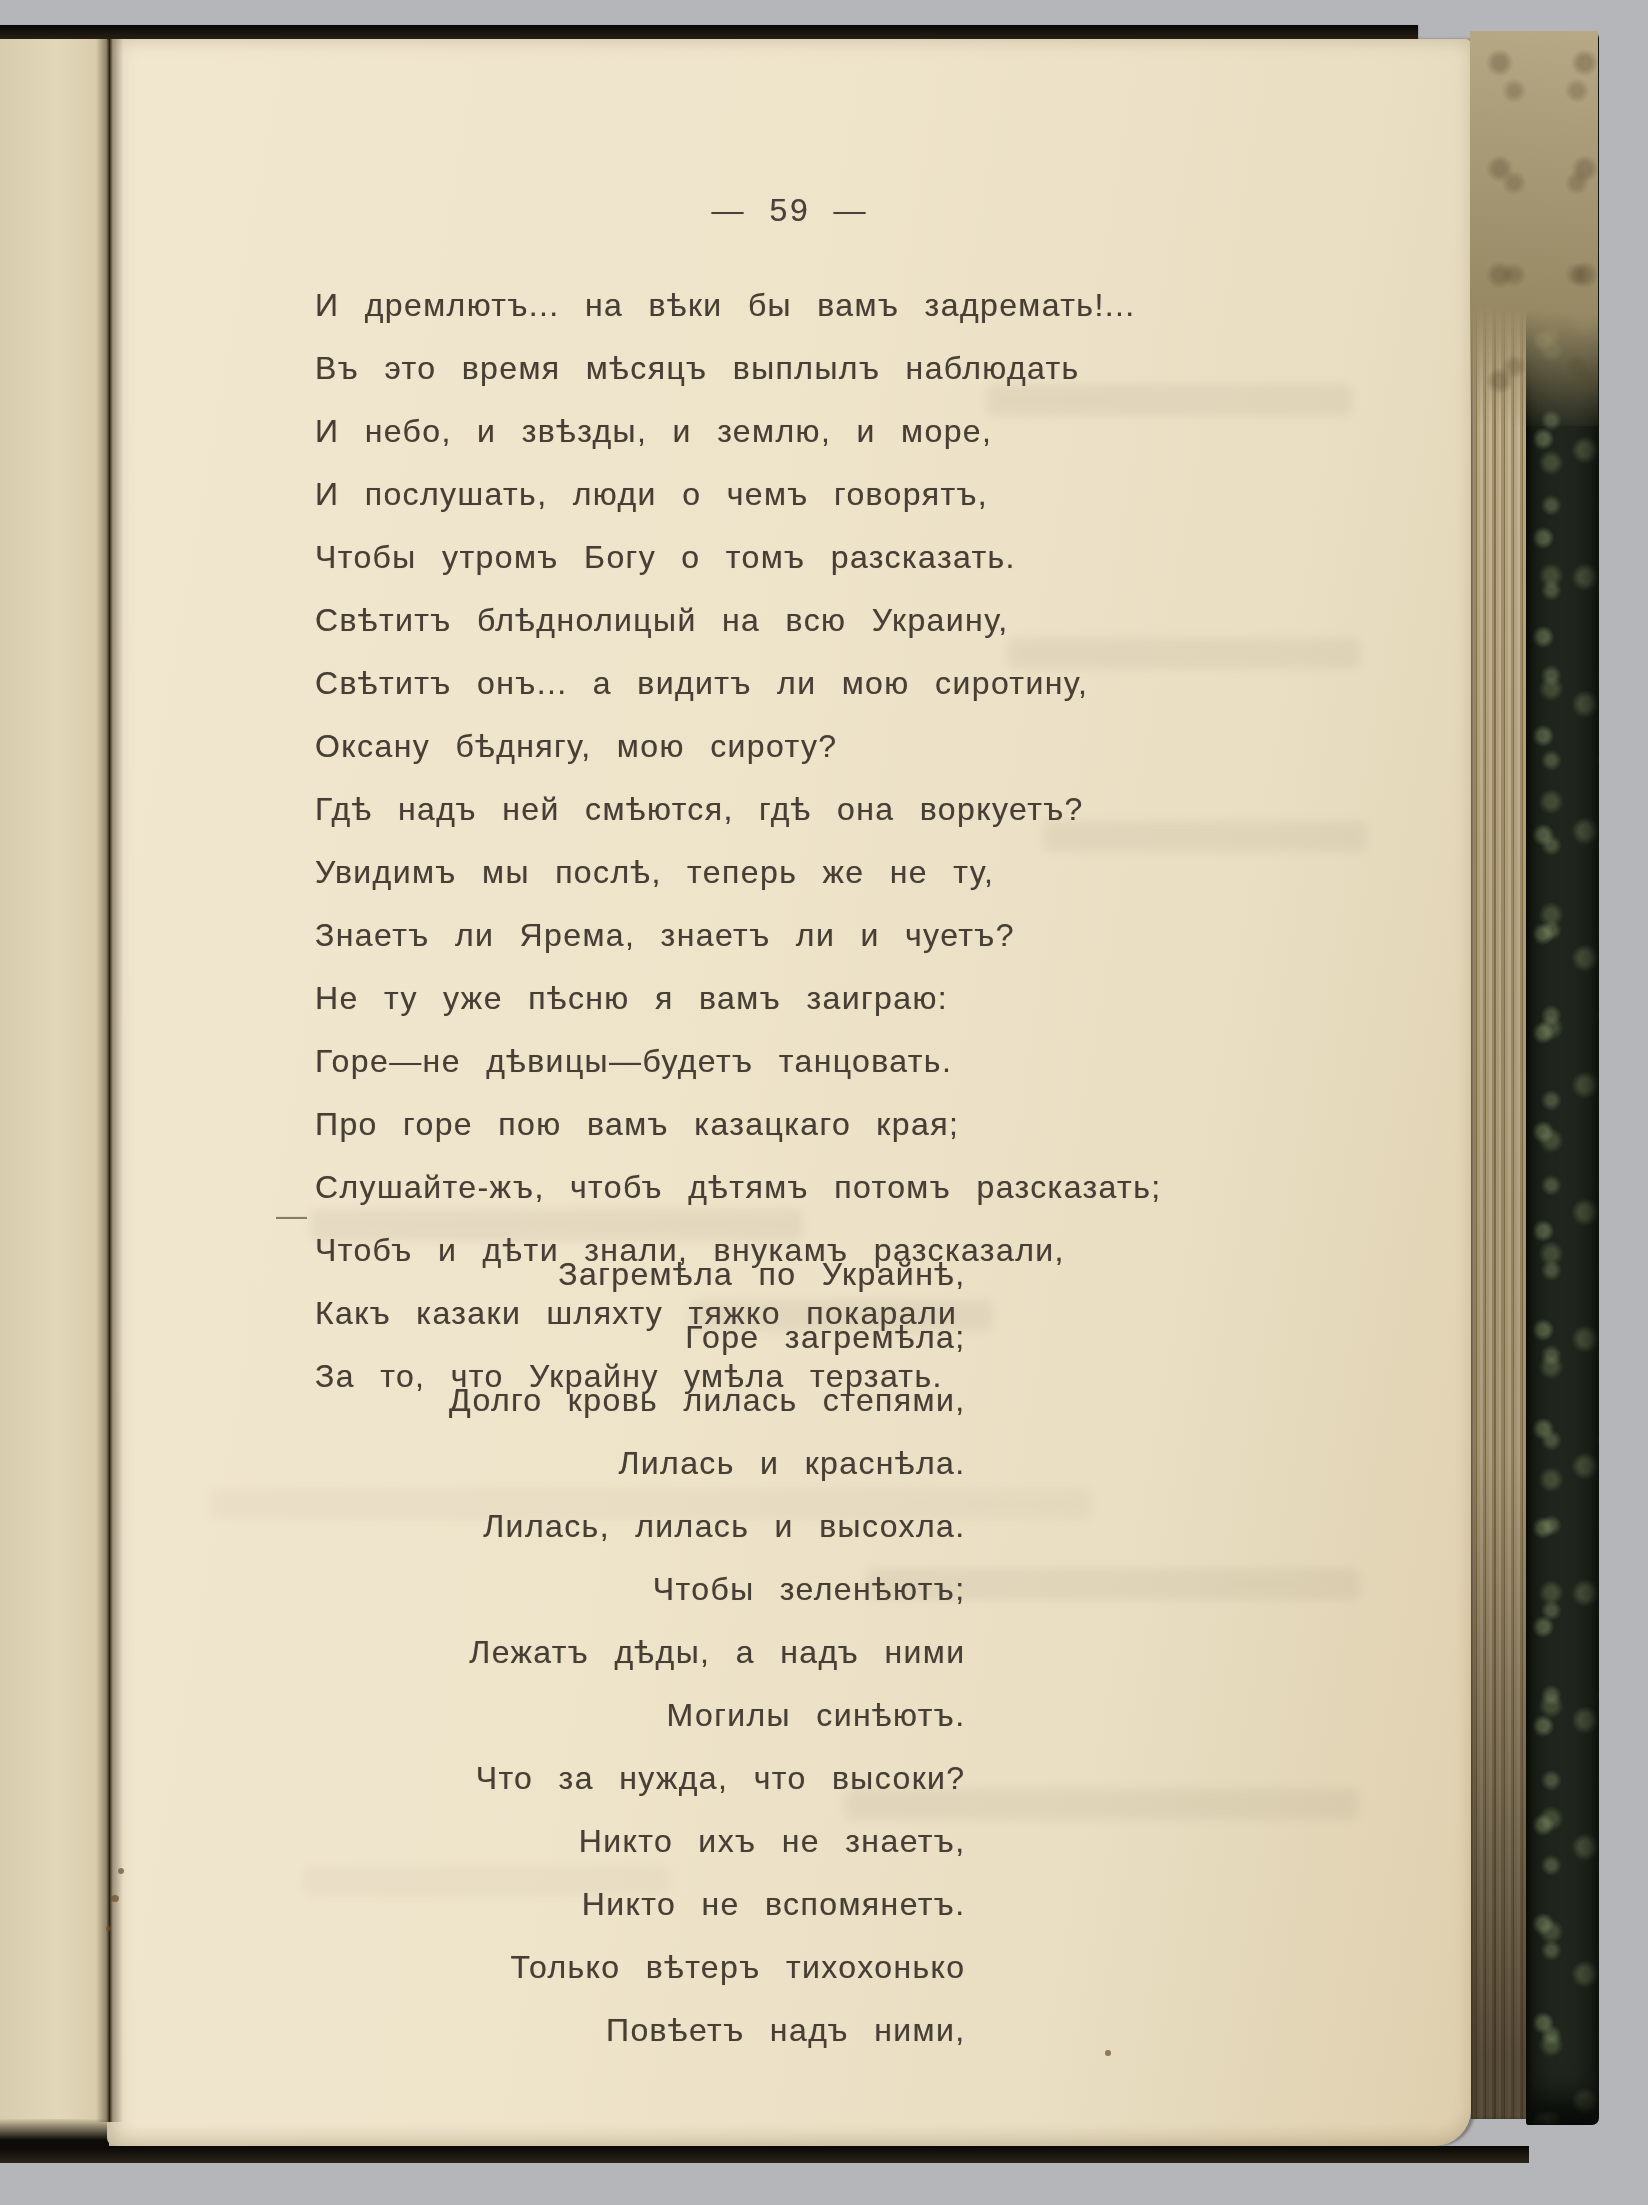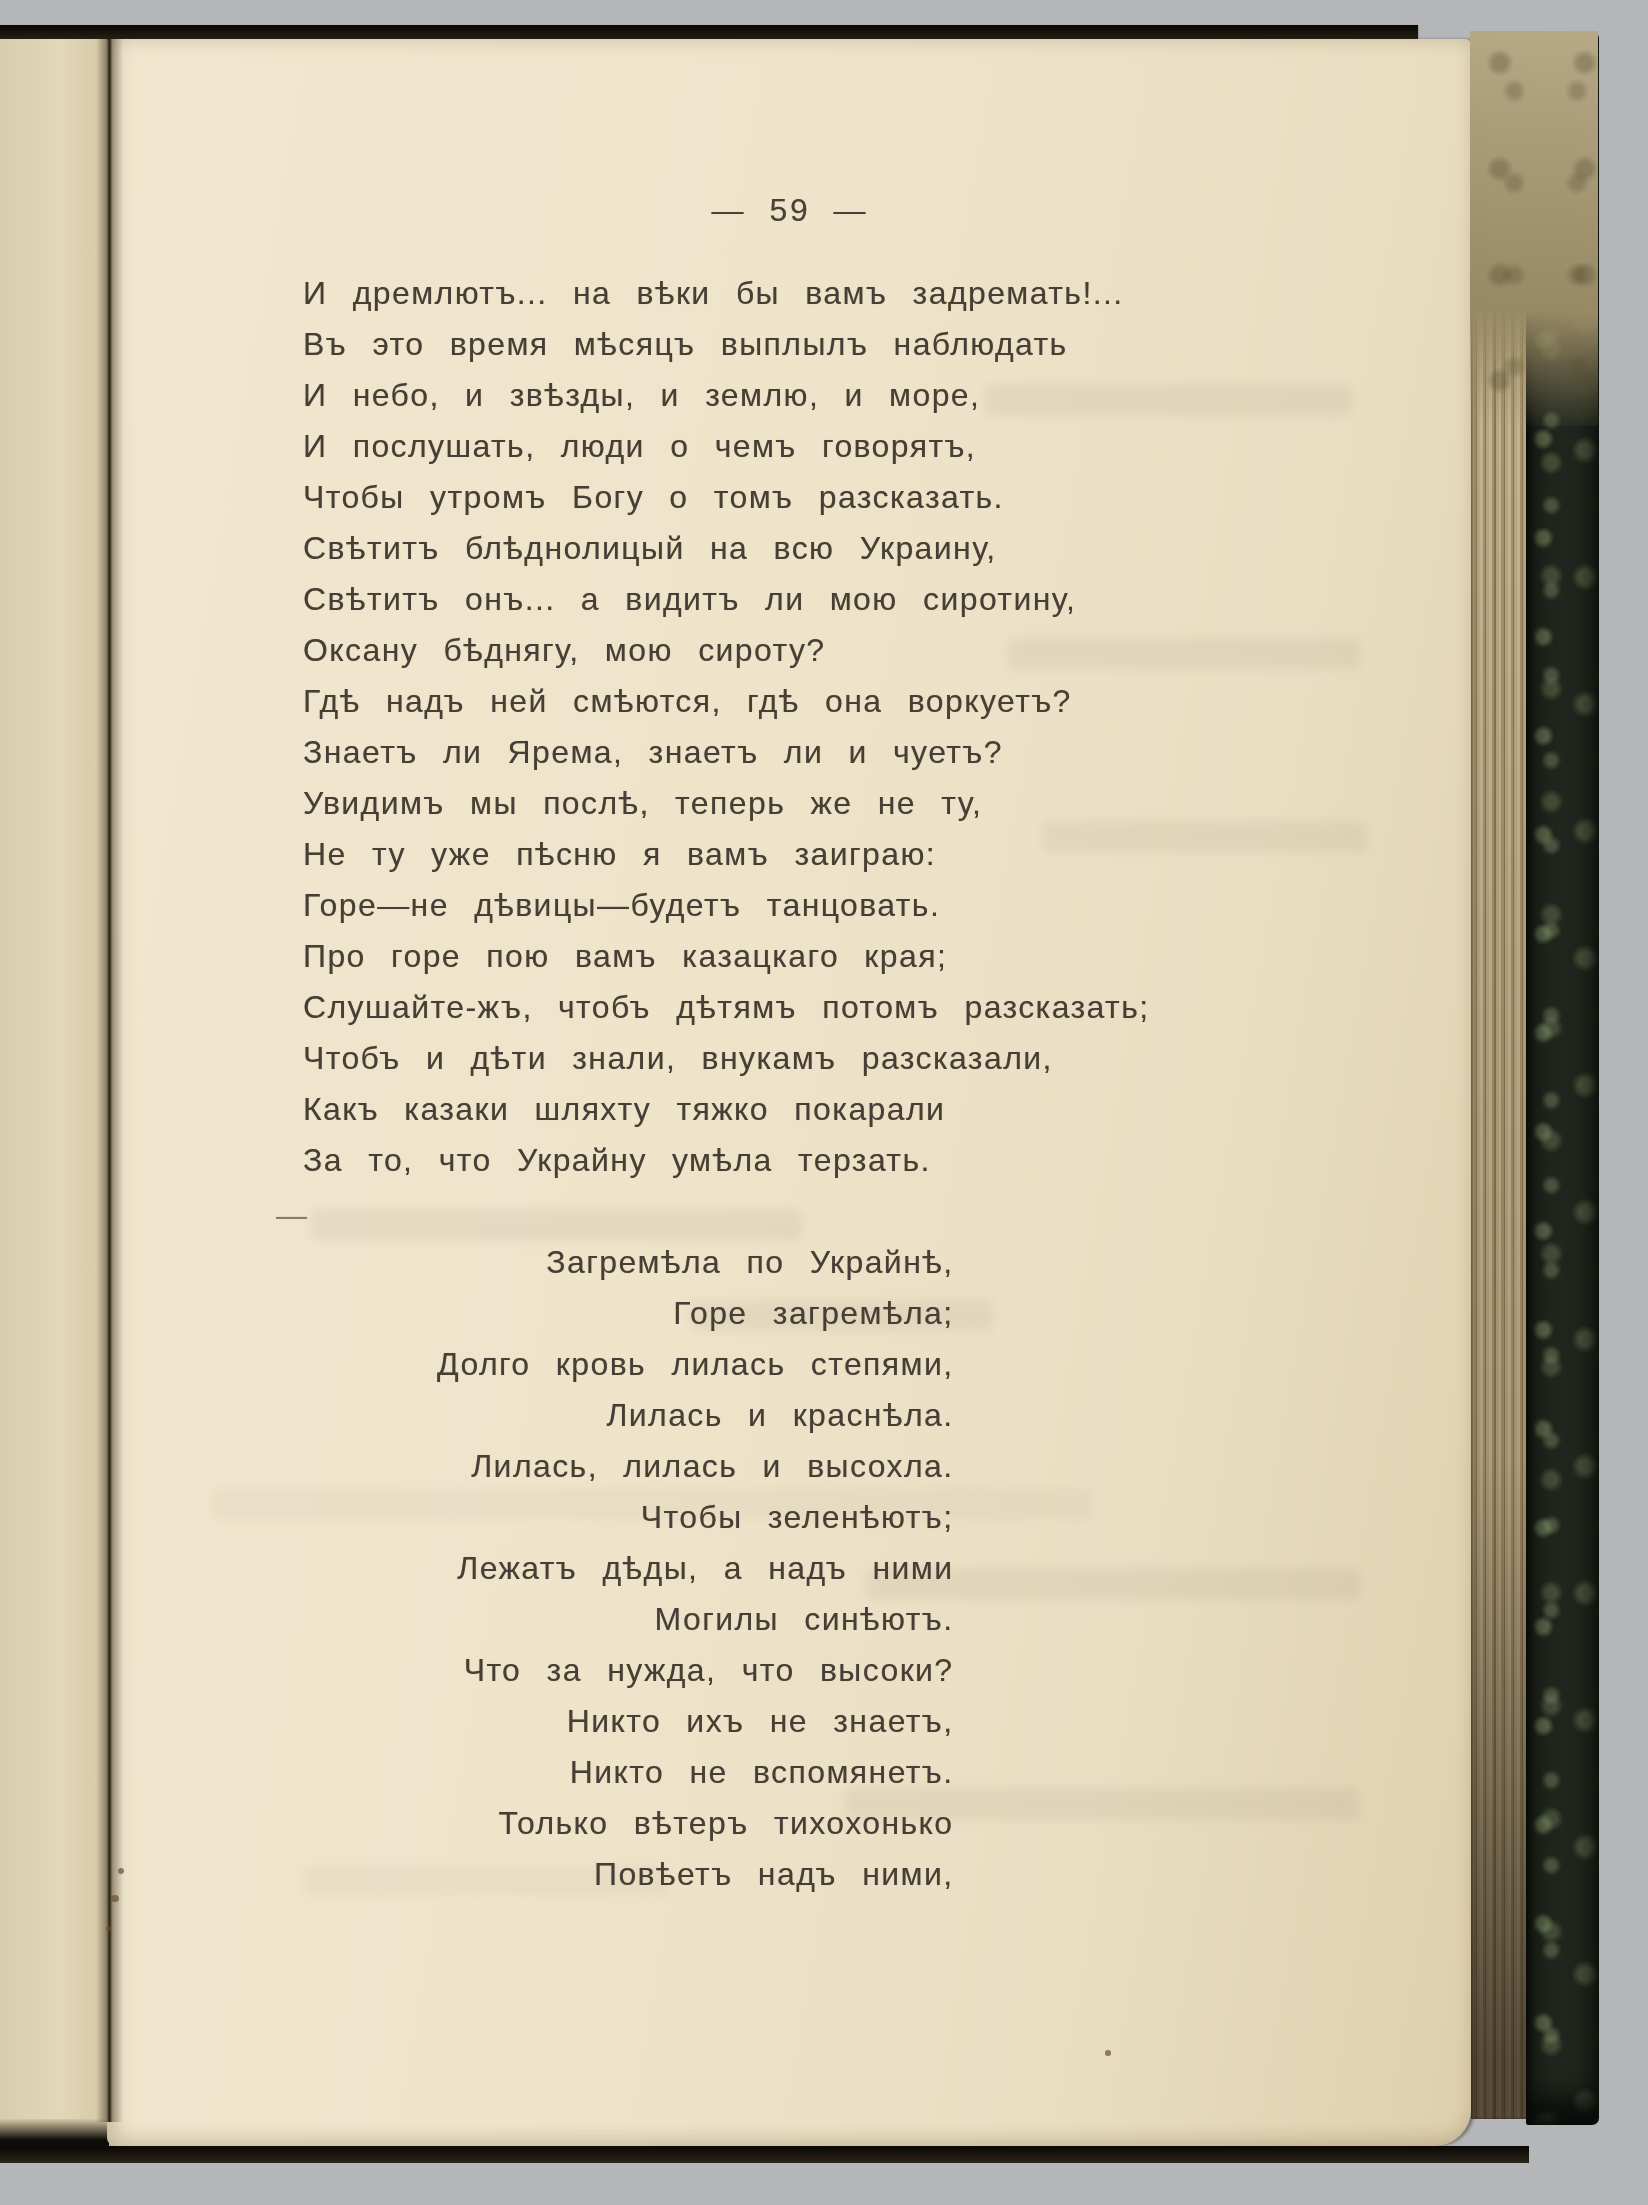--- a/index.html
+++ b/index.html
@@ -50,21 +50,21 @@
   
   .ghost{position:absolute;z-index:2;background:rgba(123,112,88,.55);opacity:.16;
     filter:blur(5px);border-radius:7px;}
   .speck{position:absolute;z-index:3;background:#6b4f2e;border-radius:50%;opacity:.7;}
 
   
   .folio{position:absolute;left:303px;top:192px;width:974px;z-index:4;text-align:center;
     font-size:32px;letter-spacing:2.8px;word-spacing:11.3px;color:#49413a;
     text-shadow:0 0 0.7px rgba(60,50,40,.45);}
   .stanza{position:absolute;z-index:4;}
-  .stanza p{margin:0;white-space:nowrap;color:var(--ink);font-size:32px;
+  .stanza p{margin:12px;white-space:nowrap;color:var(--ink);font-size:32px;
     word-spacing:15px;letter-spacing:1.4px;text-shadow:0 0 0.7px rgba(62,52,40,.4);}
   .stanza1{left:303px;top:268px;}
   .stanza1 p{line-height:51px;}
   .stanza2{left:437px;top:1237px;}
   .stanza2 p{line-height:51px;text-align:right;}
   .stanza2 p.alt{margin-left:95px;}
   .section-dash{position:absolute;left:276px;top:1198px;z-index:4;font-size:31px;
     color:#6f6450;opacity:.8;}
 </style>
 </head>
@@ -102,22 +102,22 @@
   <div class="stanza stanza1">
     <p>И дремлютъ... на вѣки бы вамъ задремать!...</p>
     <p>Въ это время мѣсяцъ выплылъ наблюдать</p>
     <p>И небо, и звѣзды, и землю, и море,</p>
     <p>И послушать, люди о чемъ говорятъ,</p>
     <p>Чтобы утромъ Богу о томъ разсказать.</p>
     <p>Свѣтитъ блѣднолицый на всю Украину,</p>
     <p>Свѣтитъ онъ... а видитъ ли мою сиротину,</p>
     <p>Оксану бѣднягу, мою сироту?</p>
     <p>Гдѣ надъ ней смѣются, гдѣ она воркуетъ?</p>
+    <p>Увидимъ мы послѣ, теперь же не ту,</p>
     <p>Знаетъ ли Ярема, знаетъ ли и чуетъ?</p>
-    <p>Увидимъ мы послѣ, теперь же не ту,</p>
     <p>Не ту уже пѣсню я вамъ заиграю:</p>
     <p>Горе—не дѣвицы—будетъ танцовать.</p>
     <p>Про горе пою вамъ казацкаго края;</p>
     <p>Слушайте-жъ, чтобъ дѣтямъ потомъ разсказать;</p>
     <p>Чтобъ и дѣти знали, внукамъ разсказали,</p>
     <p>Какъ казаки шляхту тяжко покарали</p>
     <p>За то, что Украйну умѣла терзать.</p>
   </div>
 
   <div class="section-dash">—</div>

